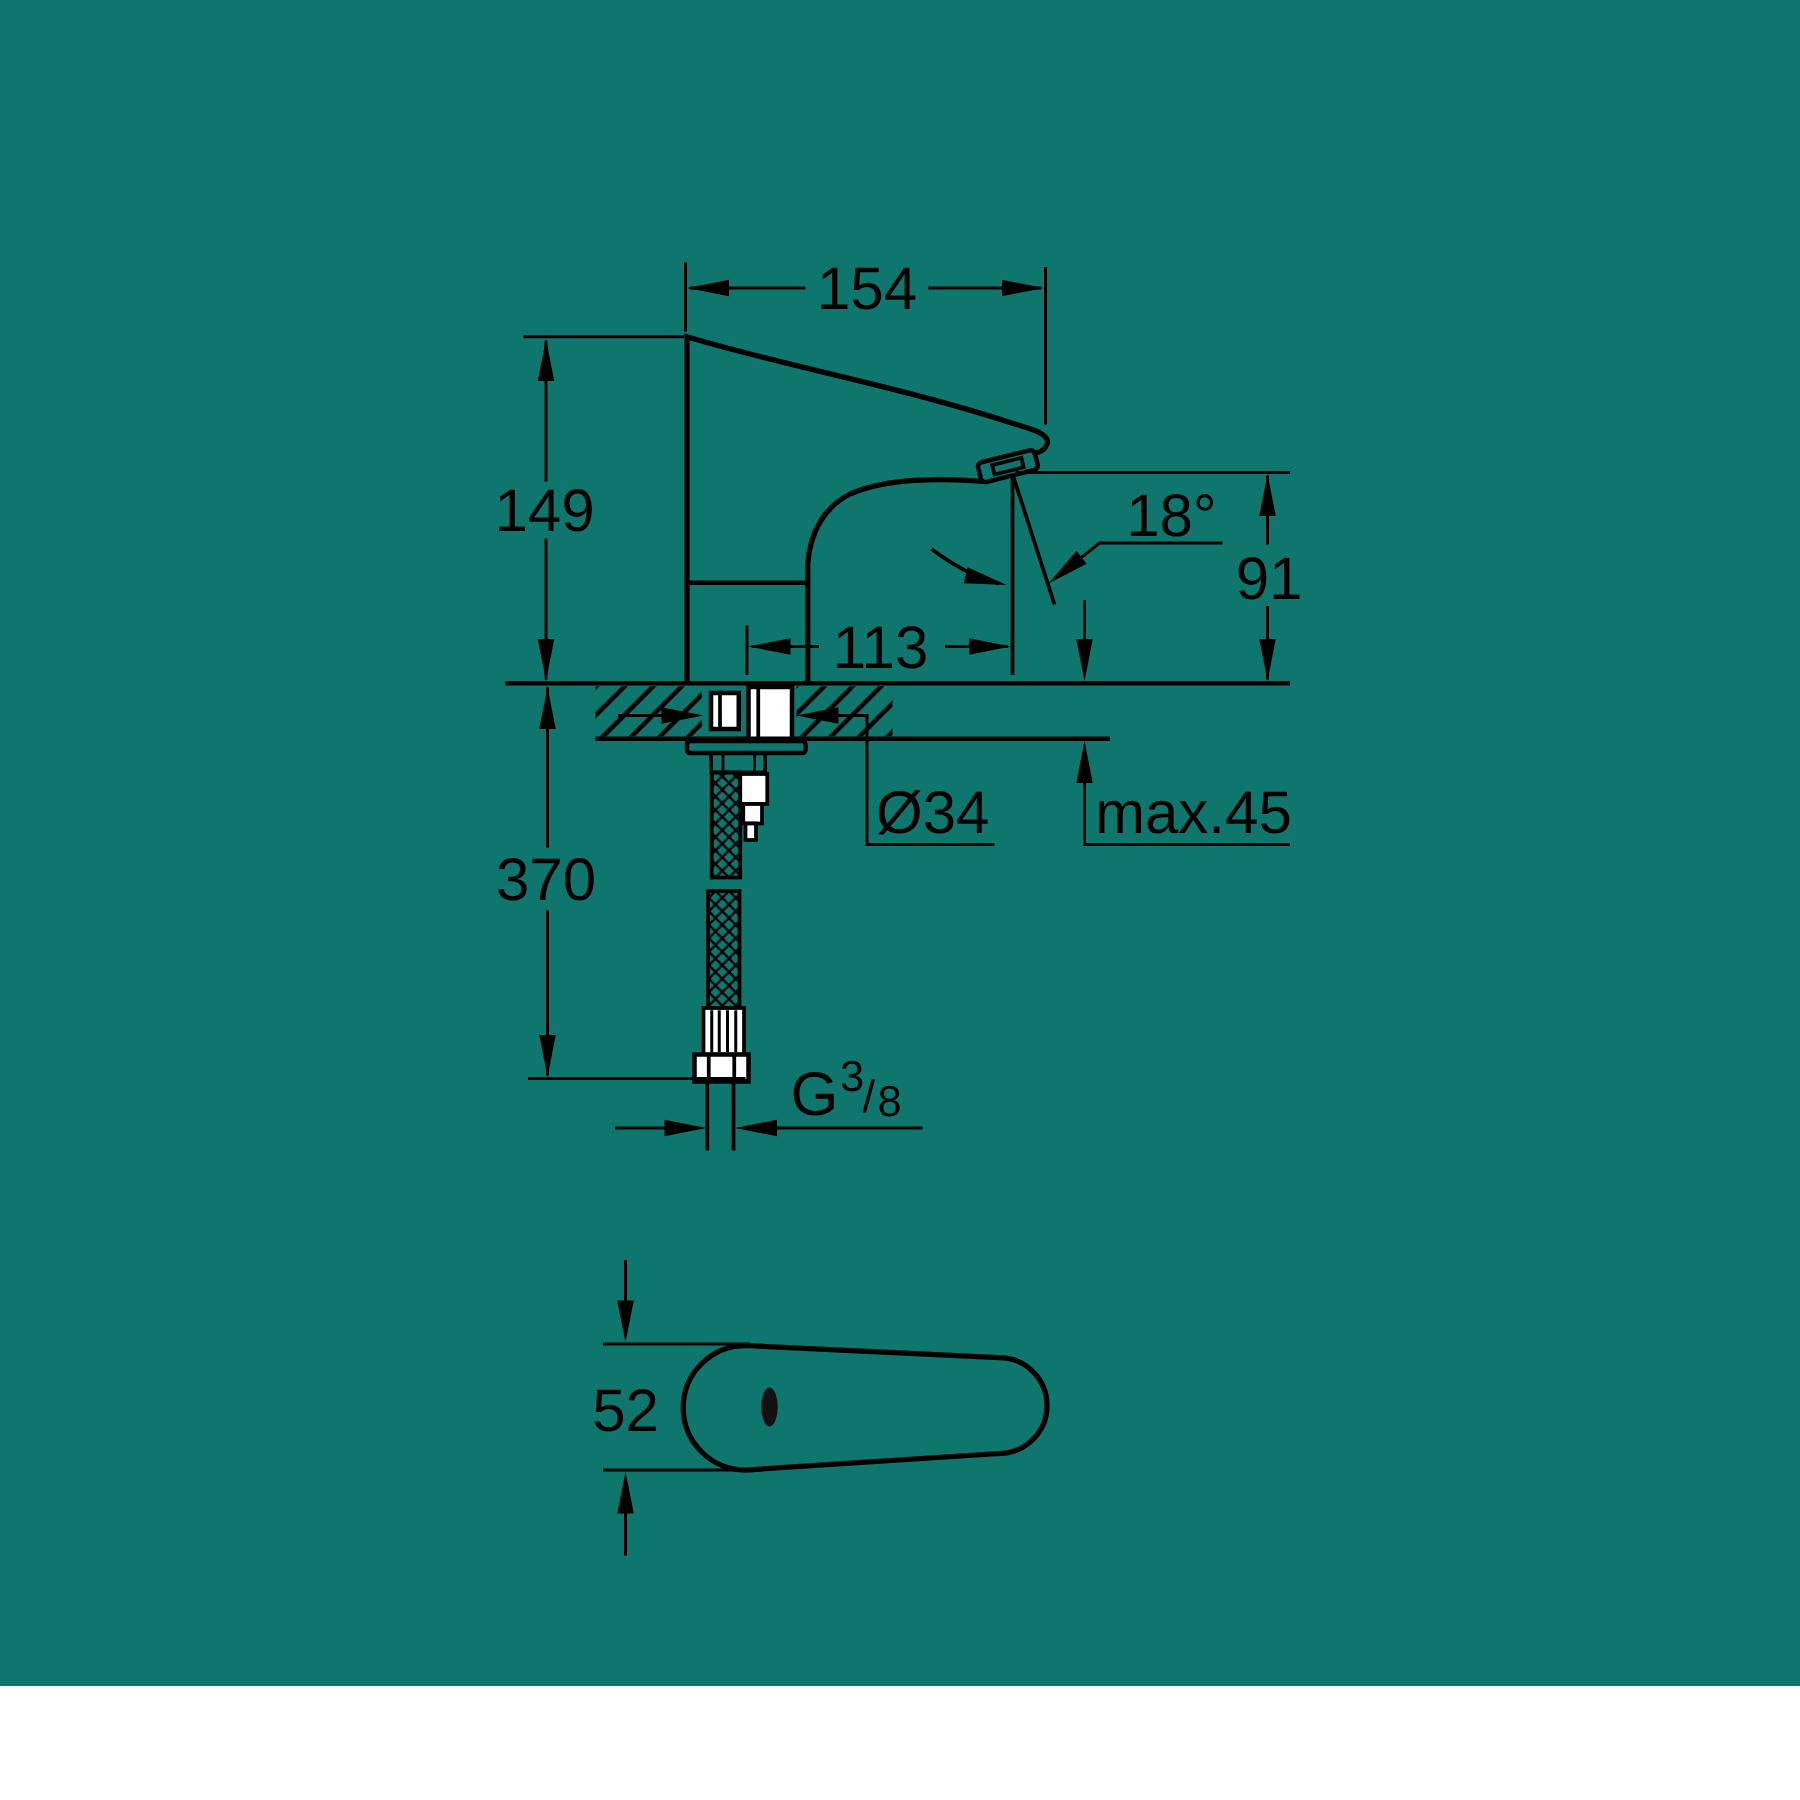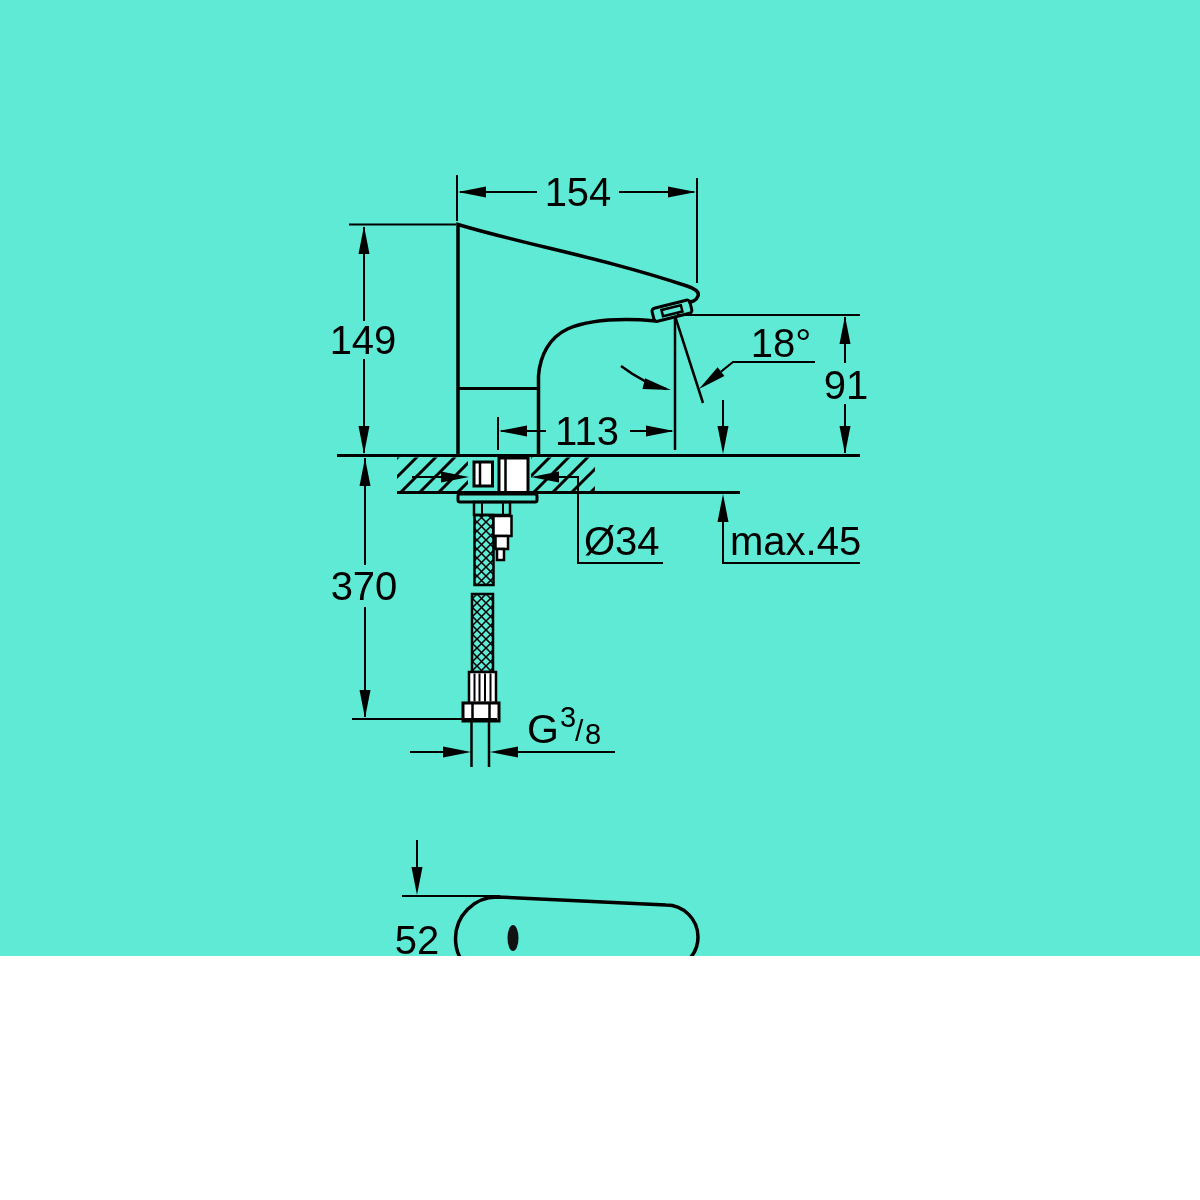--- a/index.html
+++ b/index.html
@@ -1,16 +1,16 @@
 <!DOCTYPE html>
 <html><head>
 <meta charset="utf-8">
 <style>
   html,body{margin:0;padding:0;background:#fff;}
-  .page{width:1200px;height:956px;background:#5eead4;position:relative;}
+  .page{width:1200px;height:1124px;background:#0f766e;position:relative;}
   svg text{font-family:"Liberation Sans",sans-serif;}
 </style>
 </head>
 <body>
 
 <div class="page">
 <svg width="1200" height="1200" viewBox="0 0 1200 1200">
   <defs>
     <pattern id="hatch" width="19" height="19" patternUnits="userSpaceOnUse">
       <path d="M0,19 L19,0 M-4.75,4.75 L4.75,-4.75 M14.25,23.75 L23.75,14.25" stroke="#000" stroke-width="3" fill="none"></path>

